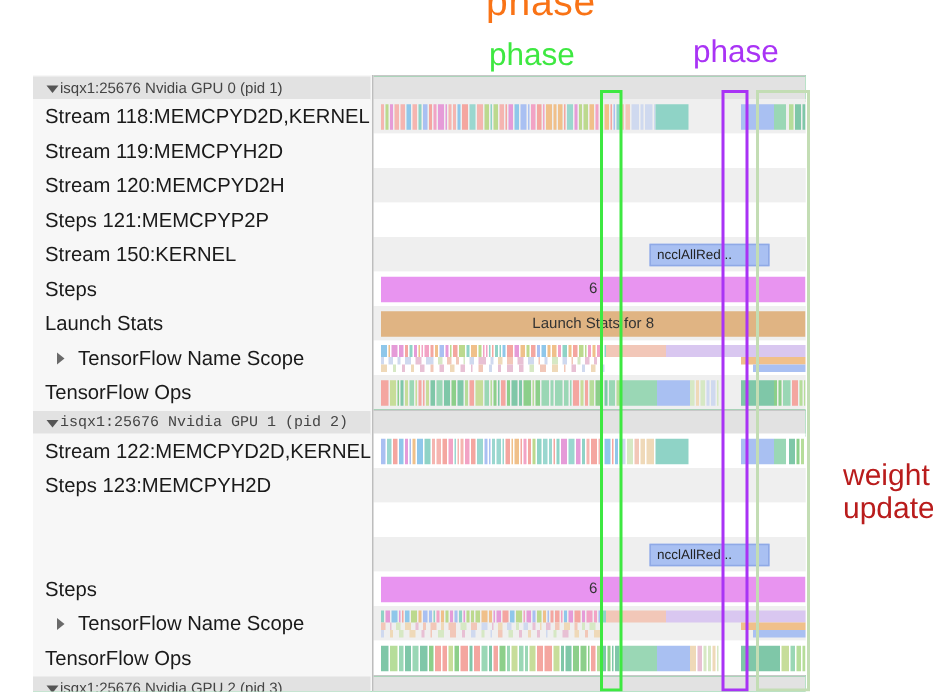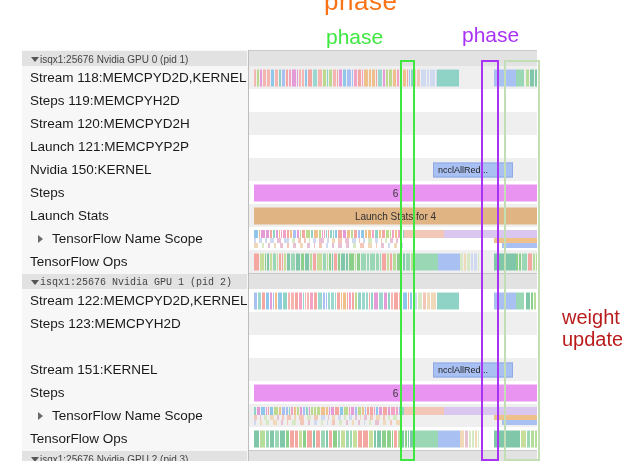--- a/index.html
+++ b/index.html
@@ -149,39 +149,39 @@
             <i style="position: absolute; top: 0px; bottom: 0px; left: 240px; width: 22px; background: rgb(169, 192, 242);"></i>
             <i style="position: absolute; top: 0px; bottom: 0px; left: 262px; width: 8px; background: rgb(154, 215, 181);"></i>
             <i style="position: absolute; top: 0px; bottom: 0px; left: 272px; width: 3px; background: rgb(182, 221, 154);"></i>
             <i style="position: absolute; top: 0px; bottom: 0px; left: 276px; width: 4px; background: rgb(127, 199, 168);"></i>
             <i style="position: absolute; top: 0px; bottom: 0px; left: 281px; width: 2px; background: rgb(127, 199, 168);"></i>
           </div>
         </div>
       </div>
       <div class="row white" style="top: 39px; height: 23px;">
         <div class="lbl">
-          <span>Steps 119:MEMCPYH2D</span>
+          <span>Stream 119:MEMCPYH2D</span>
         </div>
         <div class="track"></div>
       </div>
       <div class="row alt" style="top: 62px; height: 23px;">
         <div class="lbl">
           <span>Stream 120:MEMCPYD2H</span>
         </div>
         <div class="track"></div>
       </div>
       <div class="row white" style="top: 85px; height: 23px;">
         <div class="lbl">
-          <span>Launch 121:MEMCPYP2P</span>
+          <span>Steps 121:MEMCPYP2P</span>
         </div>
         <div class="track"></div>
       </div>
       <div class="row alt" style="top: 108px; height: 23px;">
         <div class="lbl">
-          <span>Nvidia 150:KERNEL</span>
+          <span>Stream 150:KERNEL</span>
         </div>
         <div class="track">
           <div class="bar ncclbar" style="left: 185px; width: 80px;">
             <span>ncclAllRed...</span>
           </div>
         </div>
       </div>
       <div class="row white" style="top: 131px; height: 23px;">
         <div class="lbl">
           <span>Steps</span>
@@ -191,21 +191,21 @@
             <span>6</span>
           </div>
         </div>
       </div>
       <div class="row alt" style="top: 154px; height: 23px;">
         <div class="lbl">
           <span>Launch Stats</span>
         </div>
         <div class="track">
           <div class="bar launchbar" style="left: 6px; width: 283px;">
-            <span>Launch Stats for 4</span>
+            <span>Launch Stats for 8</span>
           </div>
         </div>
       </div>
       <div class="row white" style="top: 177px; height: 23px;">
         <div class="lbl indent">
           <span class="subcaret"></span>
           <span>TensorFlow Name Scope</span>
         </div>
         <div class="track">
           <div style="position: absolute; left: 6px; top: 3px; height: 8px; width: 283px;">
@@ -458,23 +458,20 @@
       <div class="row alt" style="top: 262px; height: 23px;">
         <div class="lbl">
           <span>Steps 123:MEMCPYH2D</span>
         </div>
         <div class="track"></div>
       </div>
       <div class="row white" style="top: 285px; height: 23px;">
         <div class="track"></div>
       </div>
       <div class="row alt" style="top: 308px; height: 23px;">
-        <div class="lbl">
-          <span>Stream 151:KERNEL</span>
-        </div>
         <div class="track">
           <div class="bar ncclbar" style="left: 185px; width: 80px;">
             <span>ncclAllRed...</span>
           </div>
         </div>
       </div>
       <div class="row white" style="top: 331px; height: 23px;">
         <div class="lbl">
           <span>Steps</span>
         </div>

